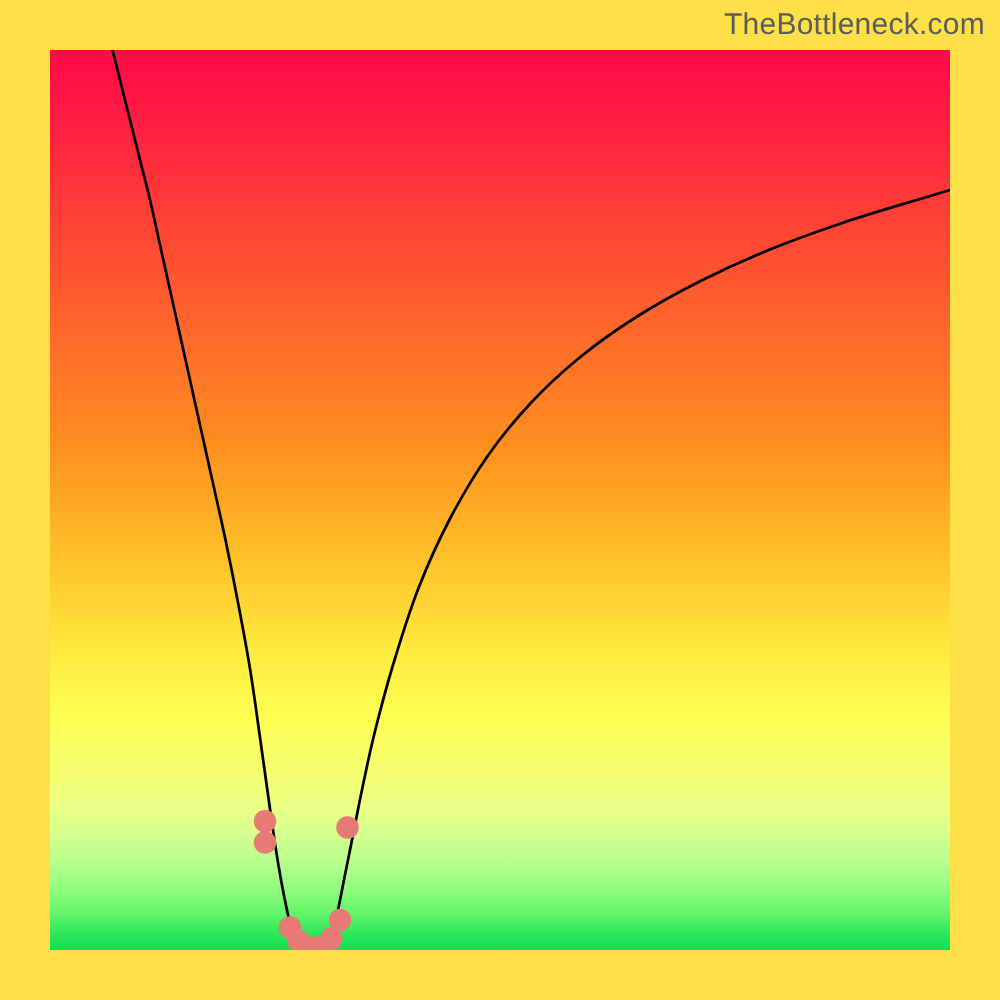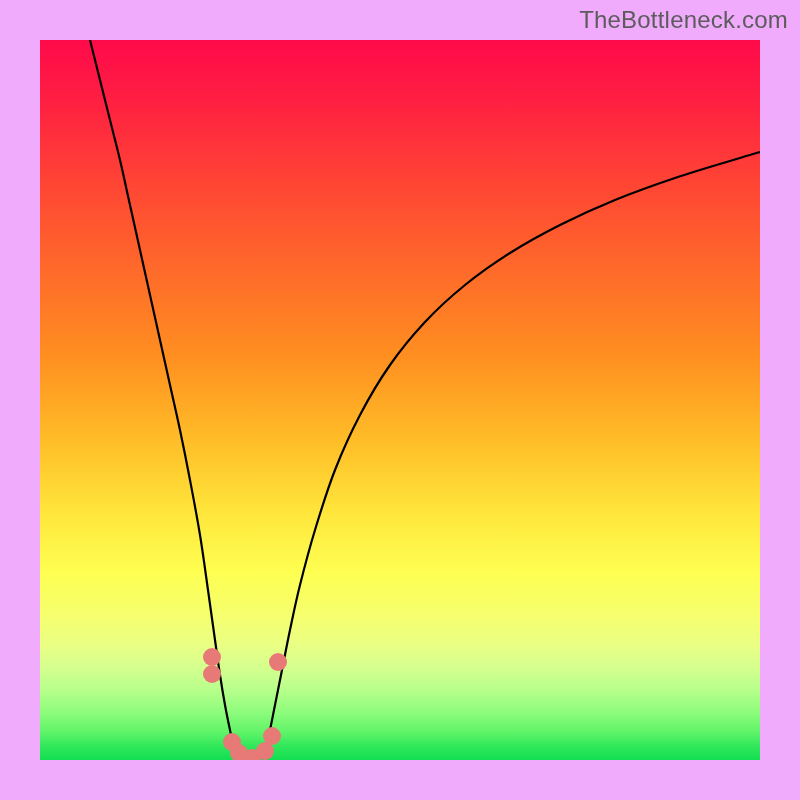--- a/index.html
+++ b/index.html
@@ -10,21 +10,21 @@
     background: #000;
     overflow: hidden;
     font-family: Arial, Helvetica, sans-serif;
   }
   .frame {
     position: absolute;
     left: 0;
     top: 0;
     width: 800px;
     height: 800px;
-    background: #f0abfc;
+    background: #fde047;
   }
   .plot {
     position: absolute;
     left: 40px;
     top: 40px;
     width: 720px;
     height: 720px;
     
     background: linear-gradient(
       to bottom,

